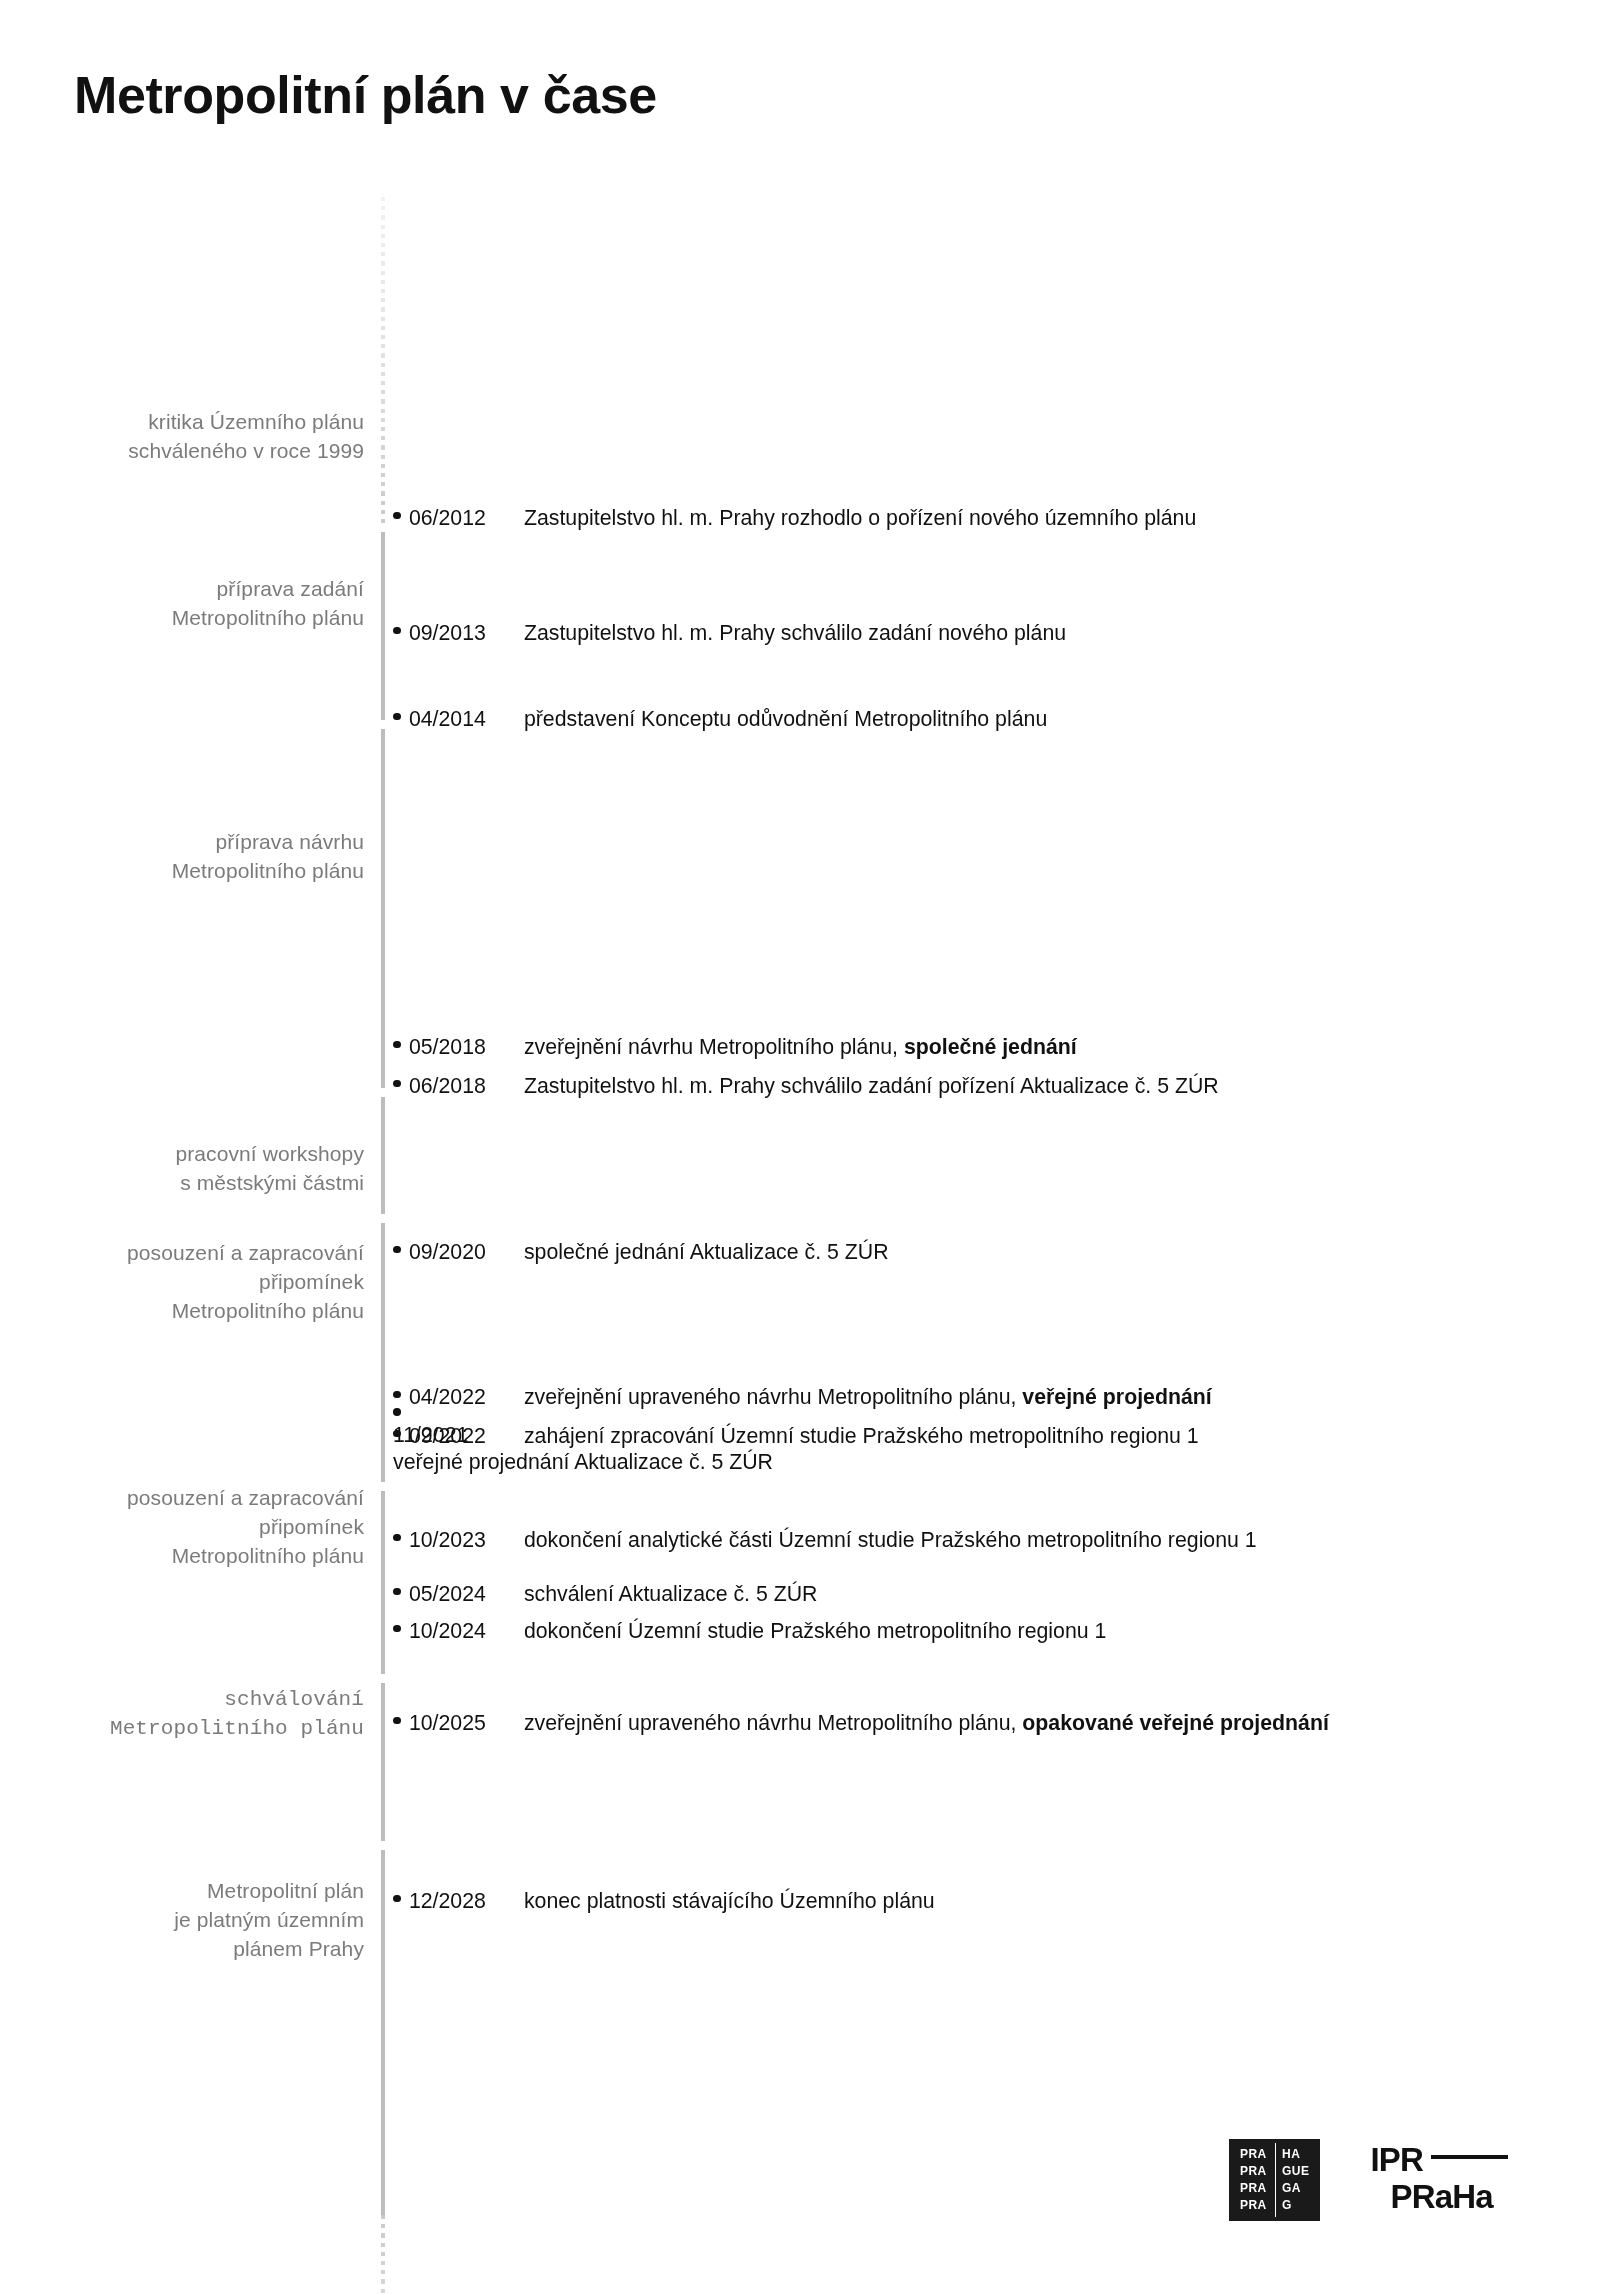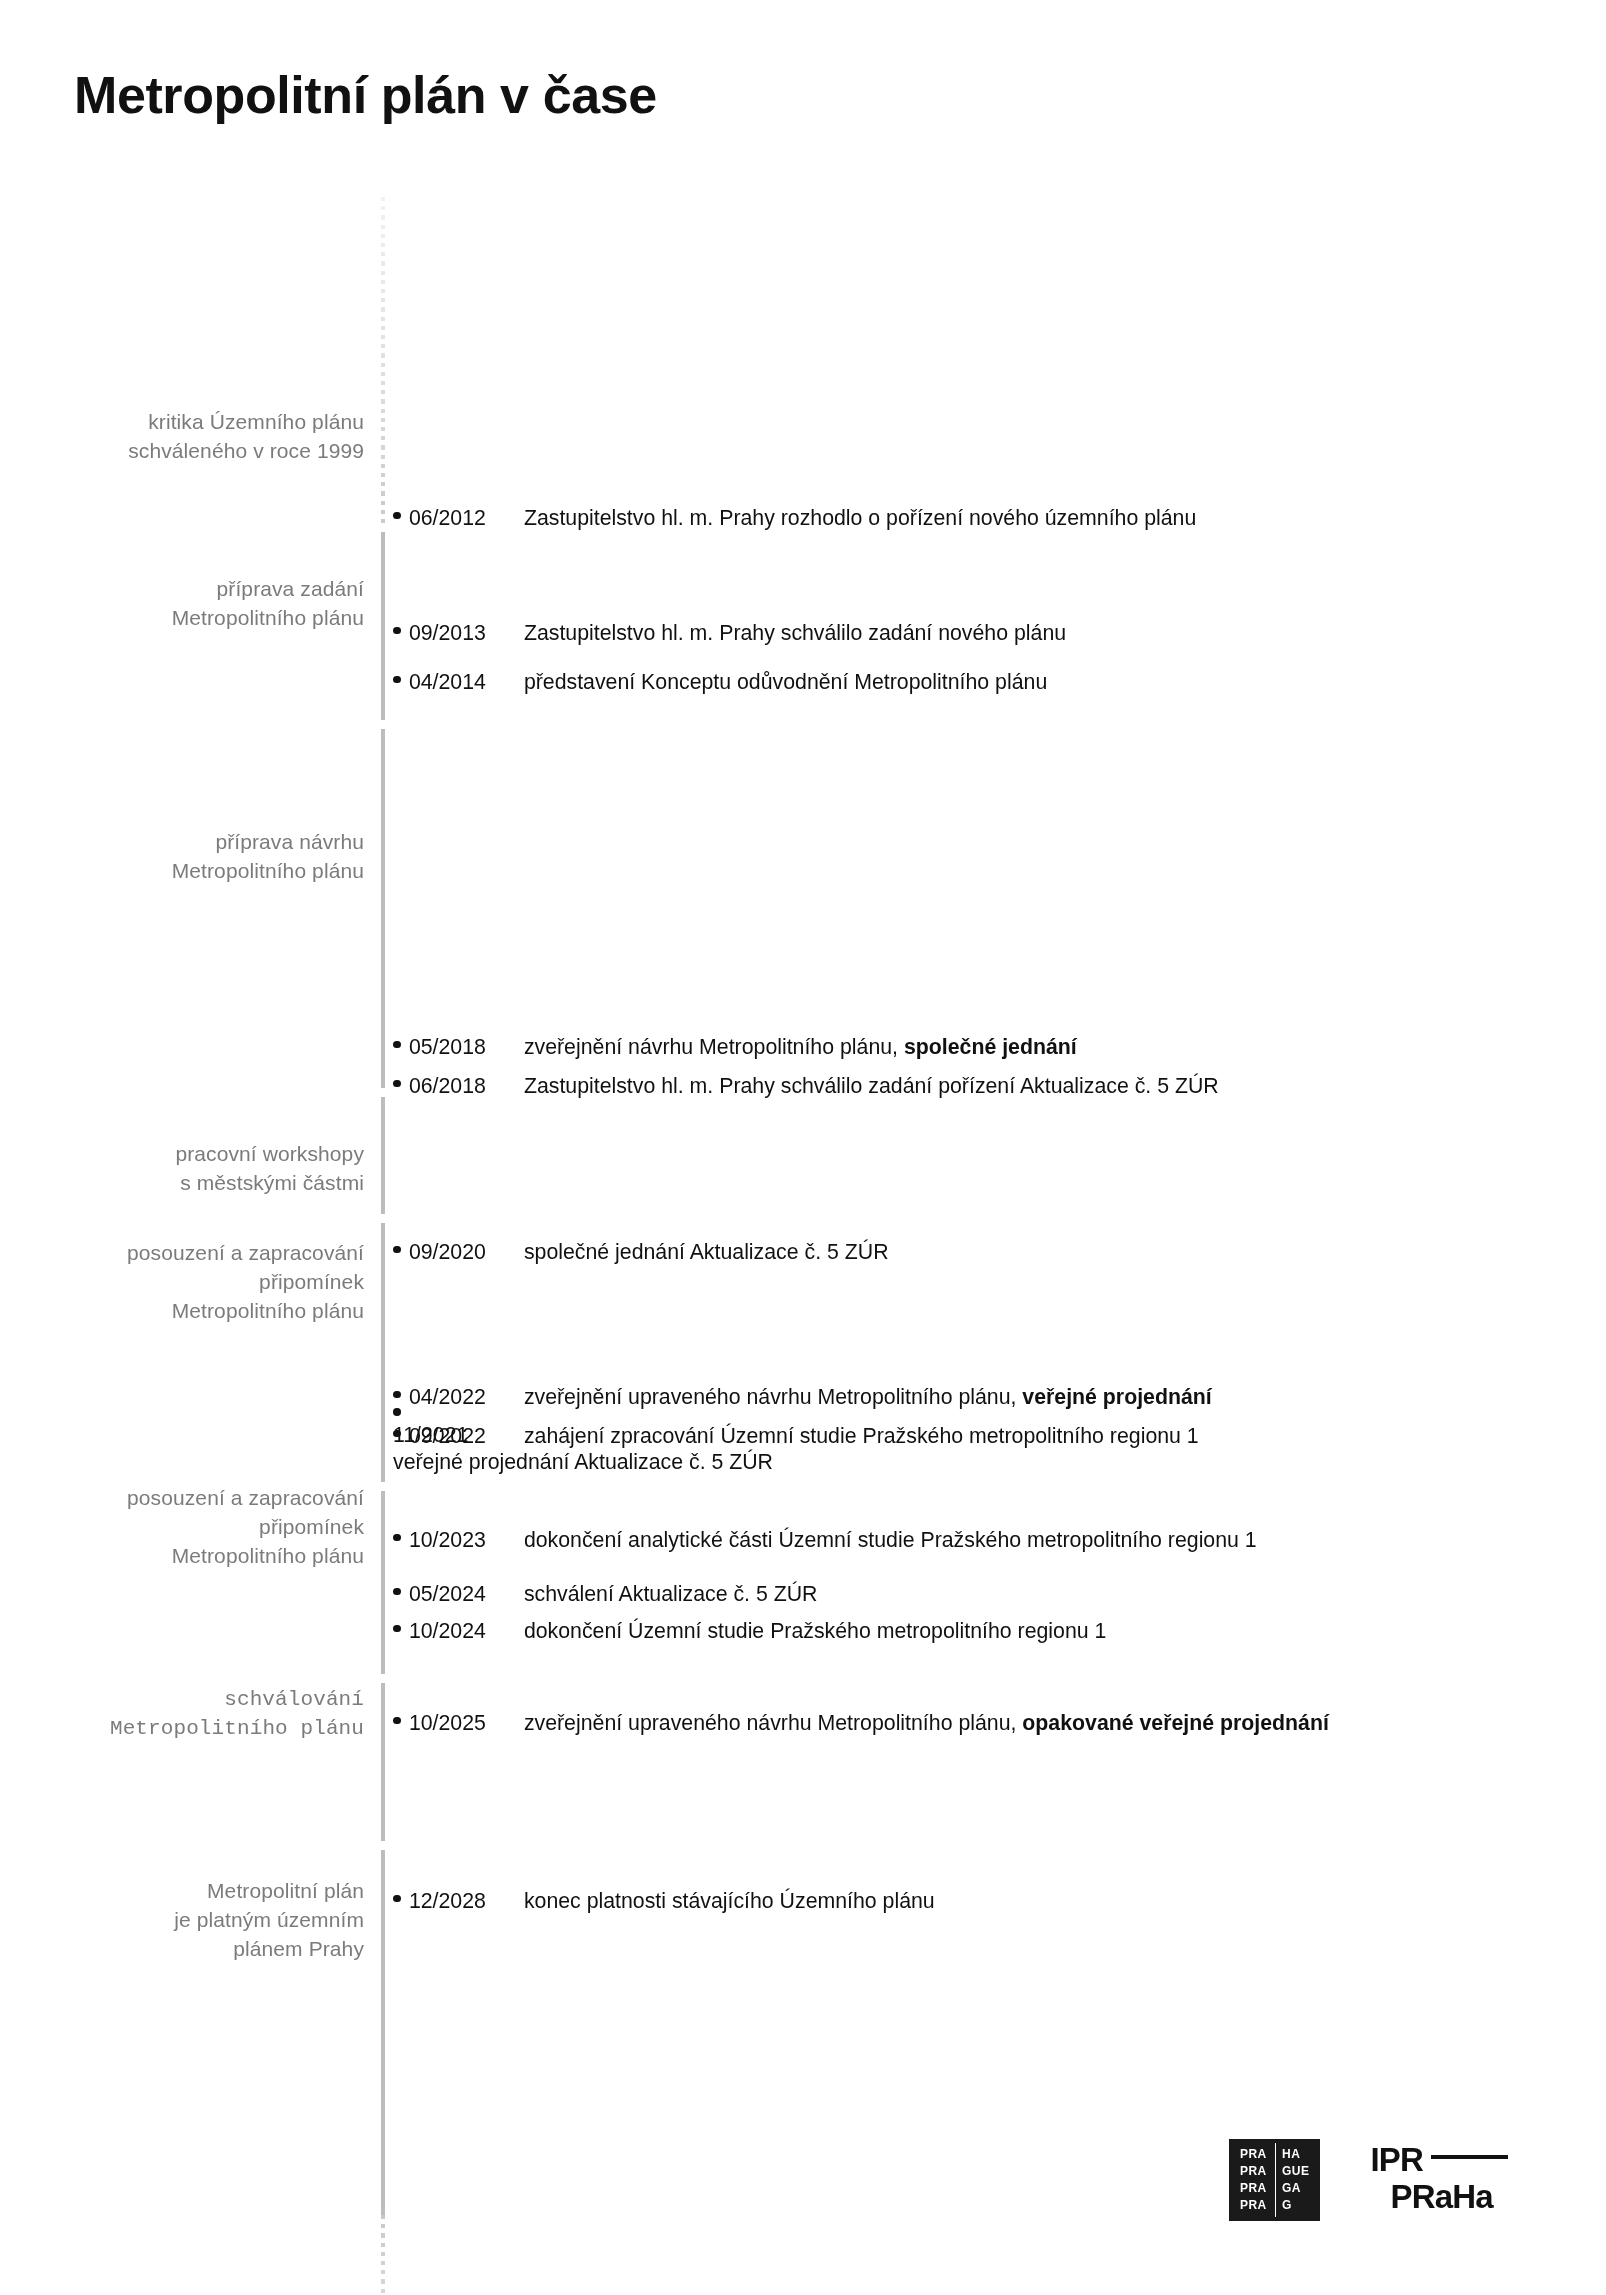--- a/index.html
+++ b/index.html
@@ -242,21 +242,21 @@
       <div class="event" style="top: 505px;">
         <span class="ev-bullet"></span>
         <span class="ev-date">06/2012</span>
         <span class="ev-text"><span>Zastupitelstvo hl. m. Prahy rozhodlo o pořízení nového územního plánu</span></span>
       </div>
       <div class="event" style="top: 620px;">
         <span class="ev-bullet"></span>
         <span class="ev-date">09/2013</span>
         <span class="ev-text"><span>Zastupitelstvo hl. m. Prahy schválilo zadání nového plánu</span></span>
       </div>
-      <div class="event" style="top: 669px;">
+      <div class="event" style="top: 706px;">
         <span class="ev-bullet"></span>
         <span class="ev-date">04/2014</span>
         <span class="ev-text"><span>představení Konceptu odůvodnění Metropolitního plánu</span></span>
       </div>
       <div class="event" style="top: 1034px; justify-content: space-between;">
         <span class="ev-bullet"></span>
         <span class="ev-date">05/2018</span>
         <span class="ev-text"><span>zveřejnění návrhu Metropolitního plánu, </span><b>společné jednání</b></span>
       </div>
       <div class="event" style="top: 1073px;">

